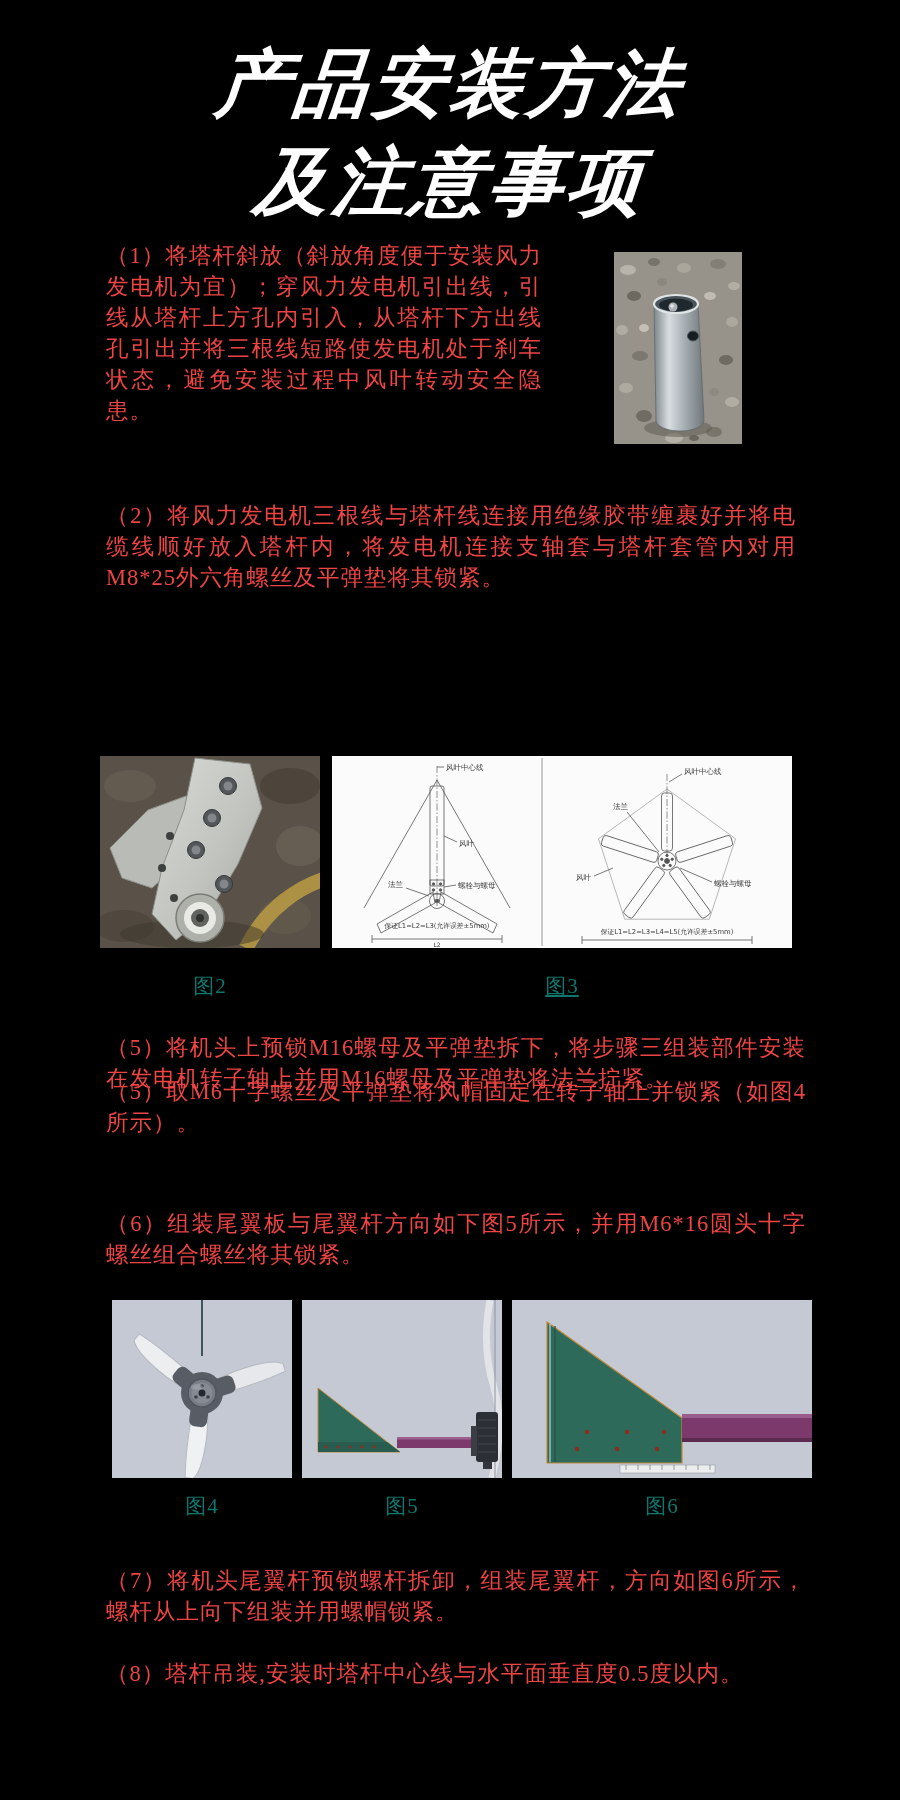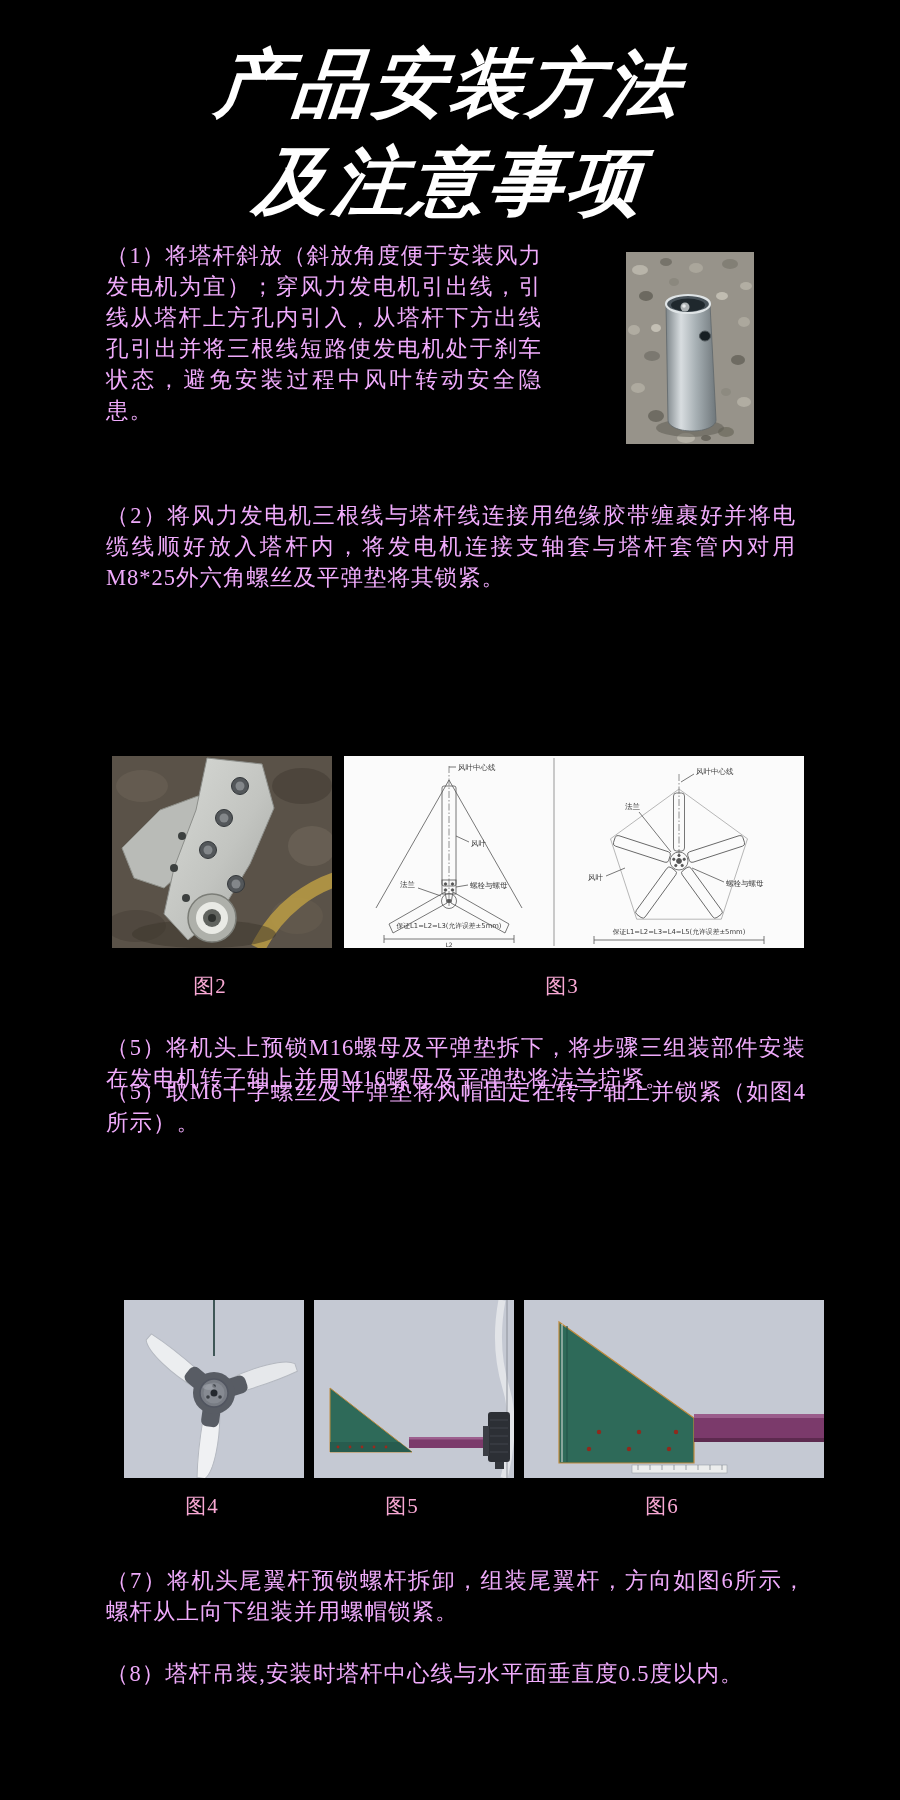--- a/index.html
+++ b/index.html
@@ -4,40 +4,40 @@
 <style>
   html,body{margin:0;padding:0;background:#000;}
   #page{position:relative;width:900px;height:1800px;background:#000;overflow:hidden;
         font-family:"Liberation Serif","DejaVu Serif",serif;color:#f1f1f1;}
   .title{position:absolute;left:0;width:900px;text-align:center;color:#fff;
          font-family:"DejaVu Sans","Liberation Sans",sans-serif;font-weight:900;font-style:italic;
          font-size:74px;line-height:1;letter-spacing:4px;transform:skewX(-5deg);}
   .t1{top:46px;}
   .t2{top:144px;}
   .step{position:absolute;font-size:22.5px;line-height:31px;letter-spacing:1px;margin:0;
-        color:#f0abfc;text-align:justify;}
+        color:#ef4444;text-align:justify;}
   .s1{left:106px;top:240px;width:436px;}
   .s2{left:106px;top:500px;width:690px;}
   .s3{left:106px;top:612px;width:696px;}
   .s4{left:106px;top:1032px;width:700px;}
   .s5{left:106px;top:1076px;width:700px;}
   .s6{left:106px;top:1208px;width:700px;}
   .s7{left:106px;top:1565px;width:700px;}
   .s8{left:106px;top:1658px;width:700px;}
-  .fig{position:absolute;overflow:hidden;padding-left:12px;}
+  .fig{position:absolute;overflow:hidden;}
   .fig svg{display:block;}
   .pole{left:614px;top:252px;width:128px;height:192px;}
   .f2{left:100px;top:756px;width:220px;height:192px;}
   .f3{left:332px;top:756px;width:460px;height:192px;}
   .f4{left:112px;top:1300px;width:180px;height:178px;}
   .f5{left:302px;top:1300px;width:200px;height:178px;}
   .f6{left:512px;top:1300px;width:300px;height:178px;}
-  .cap{position:absolute;text-align:center;font-size:21px;color:#f9a8d4;letter-spacing:1px;}
+  .cap{position:absolute;text-align:center;font-size:21px;color:#0f766e;letter-spacing:1px;}
   .c2{left:100px;top:972px;width:220px;}
-  .c3{left:332px;top:972px;width:460px;}
+  .c3{left:332px;top:972px;width:460px;text-decoration:underline;}
   .c4{left:112px;top:1492px;width:180px;}
   .c5{left:302px;top:1492px;width:200px;}
   .c6{left:512px;top:1492px;width:300px;}
   .dwg-label{font-family:"DejaVu Sans",sans-serif;fill:#3a3a3a;}
 </style>
 </head>
 <body>
 
 <div id="page">
 
@@ -201,20 +201,21 @@
       <text class="dwg-label" x="382" y="130" font-size="7.5">螺栓与螺母</text>
       <text class="dwg-label" x="335" y="178" font-size="6.8" text-anchor="middle">保证L1=L2=L3=L4=L5(允许误差±5mm)</text>
     </svg>
   </div>
 
   <div class="cap c2">图2</div>
   <div class="cap c3">图3</div>
 
   <p class="step s4">（5）将机头上预锁M16螺母及平弹垫拆下，将步骤三组装部件安装在发电机转子轴上并用M16螺母及平弹垫将法兰拧紧。</p>
   <p class="step s5">（5）取M6十字螺丝及平弹垫将风帽固定在转子轴上并锁紧（如图4所示）。</p>
+  <p class="step s6">（6）组装尾翼板与尾翼杆方向如下图5所示，并用M6*16圆头十字螺丝组合螺丝将其锁紧。</p>
 
   <div class="fig f4">
     <svg width="180" height="178" viewBox="0 0 180 178">
       <rect width="180" height="178" fill="#c5c9d3"></rect>
       <line x1="90" y1="0" x2="90" y2="56" stroke="#1d3a38" stroke-width="1.6"></line>
       <g>
         <g transform="translate(90,93) rotate(-50)">
           <path d="M-8,-16 C-13,-45 -11,-78 -3,-86 L5,-86 C9,-55 7,-28 7,-15 Z" fill="#eceef0" stroke="#b4b8c0" stroke-width="1"></path>
         </g>
         <g transform="translate(90,93) rotate(72)">

